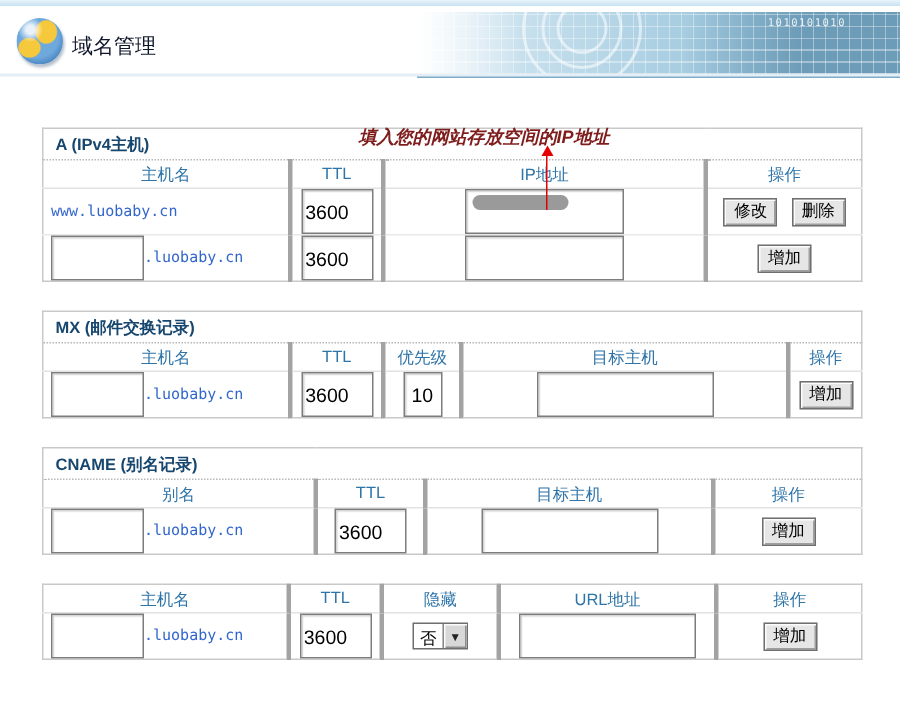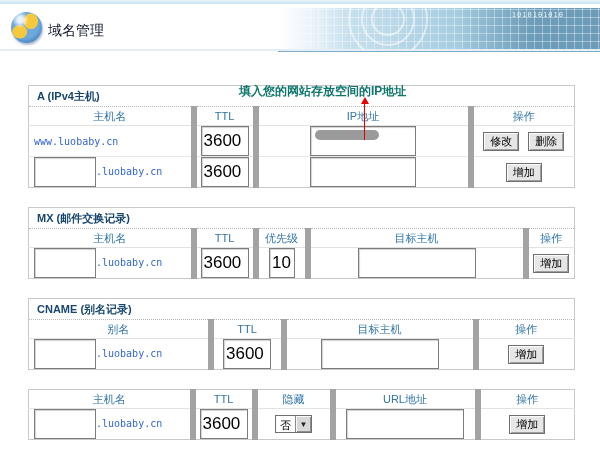--- a/index.html
+++ b/index.html
@@ -40,40 +40,40 @@
   .banner-title {
     position:absolute; left:58px; top:15px; font-size:15px; font-weight:bold; letter-spacing:3px;
     color:rgba(255,255,255,.95); text-shadow:0 0 2px rgba(100,140,165,.9); white-space:nowrap;
   }
   .banner-binary {
     position:absolute; right:36px; top:3px; font-size:7px; letter-spacing:1px;
     color:rgba(255,255,255,.85); font-family:"DejaVu Sans Mono",monospace;
   }
   
   .annotation { position:absolute; left:239px; top:83px; font-size:12px; font-weight:bold;
-    color:#0f766e; white-space:nowrap; pointer-events:none; z-index:5; }
+    color:#7f1d1d; white-space:nowrap; pointer-events:none; z-index:5;font-style:italic; }
   .arrow-line { position:absolute; left:364px; top:103px; width:1px; height:37px;
     background:#e60000; pointer-events:none; z-index:5; }
   .arrow-head { position:absolute; left:361px; top:97px; width:0; height:0;
     border-left:4px solid rgba(0,0,0,0); border-right:4px solid rgba(0,0,0,0);
     border-bottom:7px solid #e60000; pointer-events:none; z-index:5; }
   
   .content { position:absolute; left:28px; top:85px; width:546px; }
   table.sec { width:546px; table-layout:fixed; border-collapse:collapse;
     border:1px solid #c9c9c9; margin-bottom:19px; }
   td.sec-title { height:21px; padding-left:8px; font-size:11px; font-weight:bold;
     color:#17466e; text-align:left; border-bottom:1px dotted #b8b8b8; }
   th { height:19px; font-size:11px; font-weight:normal; color:#2e74a8; text-align:center;
     border-bottom:1px solid #e2e2e2; }
-  th + th, td.c + td.c { border-left:6px solid #a3a3a3; }
+  th + th, td.c + td.c { border-left:3px solid #a3a3a3; }
   td.c { height:26px; font-size:11px; text-align:center; border-top:1px solid #e8e8e8; }
   tr.r1 td.c { border-top:none; }
   td.hostcell { text-align:left; padding-left:5px; }
   .domain { font-family:"DejaVu Sans Mono","Liberation Mono",monospace; font-size:10px; color:#3366cc; }
-  input.box { height:30px; border:1px solid #7c7c7c; background:#fff; font-size:17px;
+  input.box { height:30px; border:1px solid #7c7c7c; background:#fff; font-size:13px;
     padding:0 2px; box-shadow:inset 1px 1px 1px rgba(0,0,0,.18);
     font-family:"Liberation Sans",sans-serif; vertical-align:middle; }
   .w-host { width:62px; } .w-ttl { width:48px; } .w-ip { width:106px; }
   .w-pri { width:26px;text-align:center; } .w-target { width:118px; } .w-url { width:118px; }
   .ip-wrap { position:relative; display:inline-block; line-height:0; }
   .blob { position:absolute; left:5px; top:4px; height:10px; border-radius:5px;
     background:#9a9a9a; }
   .blob-a { width:64px; } .blob-b { width:77px; }
   .btn { display:inline-block; padding:2px 6px 3px; min-width:20px; background:#e6e6e6;
     border:1px solid #6f6f6f; box-shadow:inset 1px 1px 0 #fcfcfc, inset -1px -1px 0 #9f9f9f;

